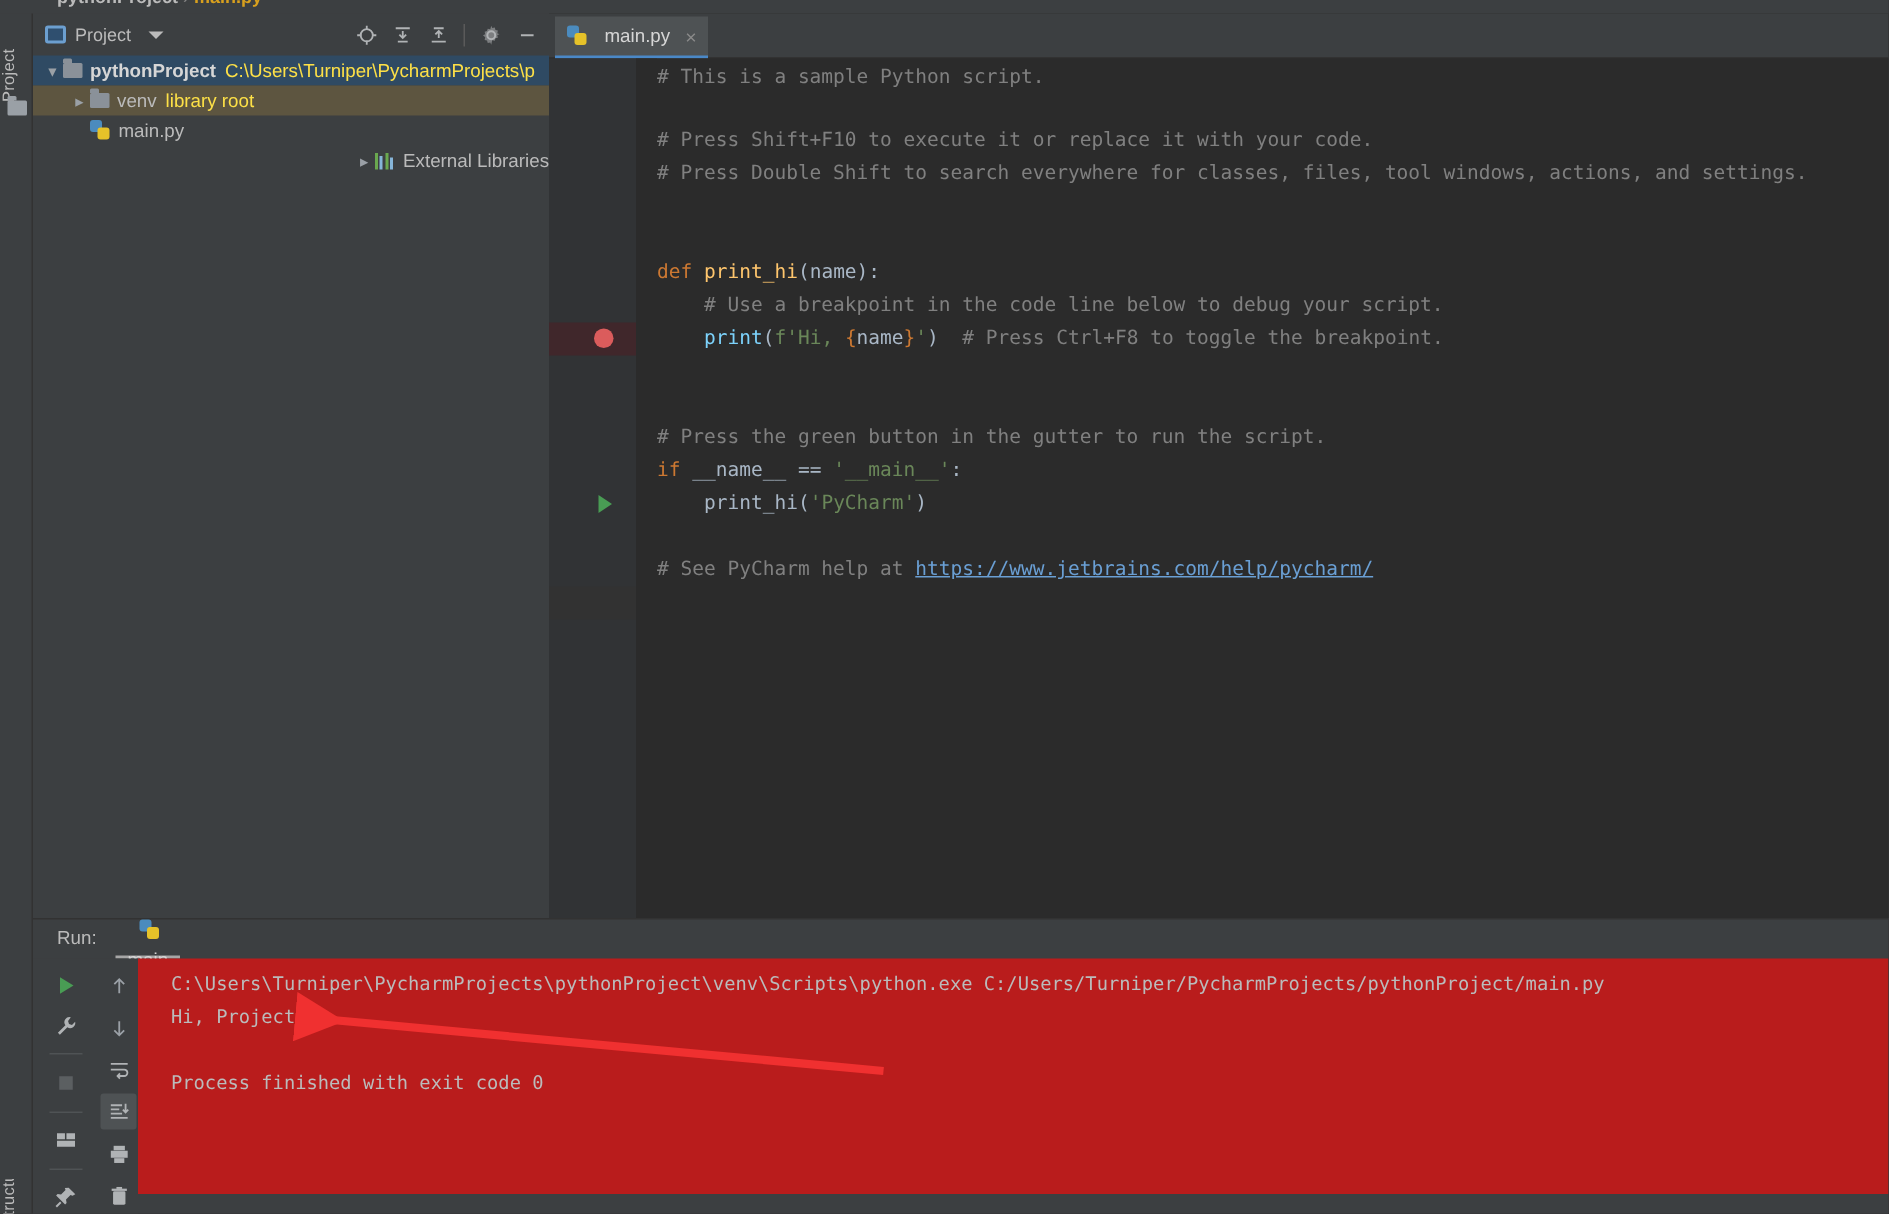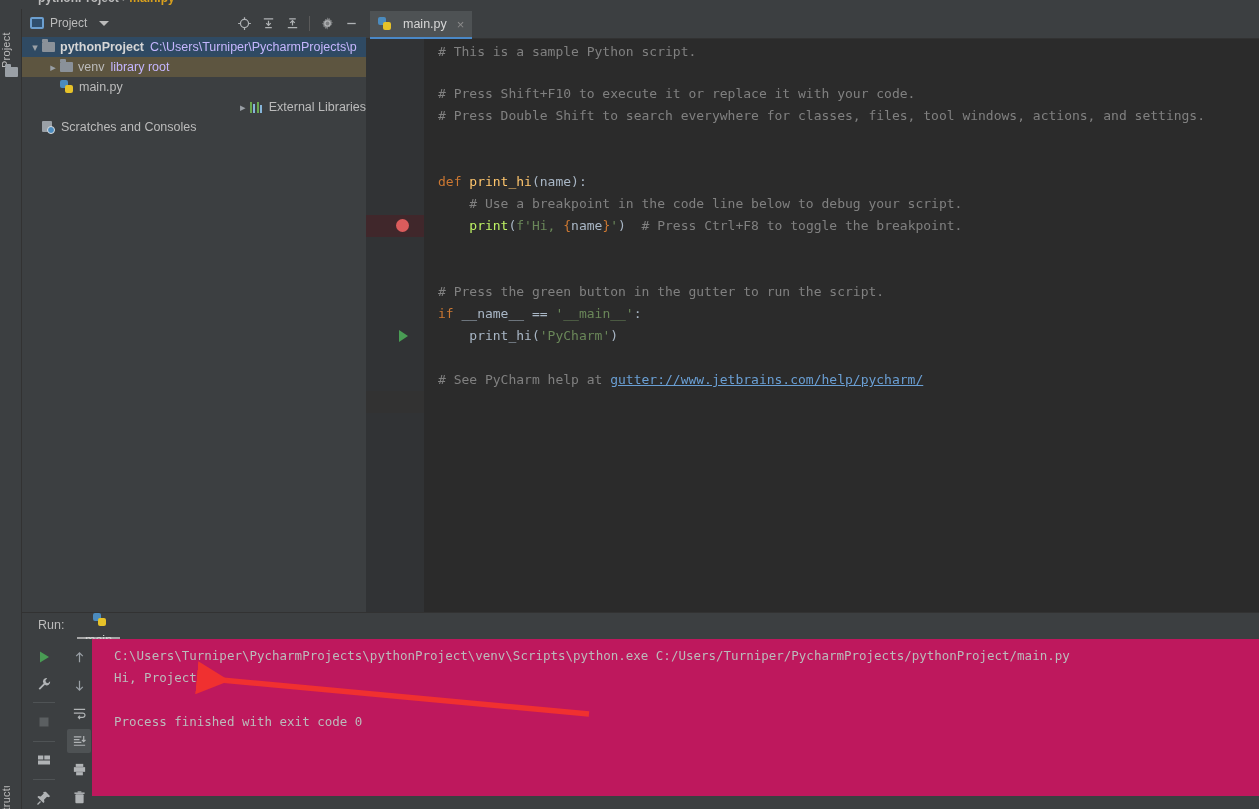--- a/index.html
+++ b/index.html
@@ -106,21 +106,21 @@
     align-items: flex-end;
   }
   .lib-ico i { display: block; width: 2px; height: 11px; background: #6aa84f; }
   .lib-ico i:nth-child(2) { background: #86b5d9; height: 9px; }
   .lib-ico i:nth-child(3) { background: #6aa84f; height: 11px; }
   .lib-ico i:nth-child(4) { background: #86b5d9; height: 8px; }
   .scratch-ico { position: relative; width: 14px; height: 13px; margin-right: 5px; flex: none; }
   .scratch-ico .pg { position: absolute; left: 0; top: 0; width: 10px; height: 11px; background: #9aa0a6; border-radius: 1px; }
   .scratch-ico .clk { position: absolute; left: 5px; top: 5px; width: 8px; height: 8px; border-radius: 50%; background: #4b8bbe; border: 1px solid #dddddd; }
   .t-bold { font-weight: bold; color: #d6d6d6; }
-  .t-dim { color: #c4b5fd; margin-left: 6px; font-weight: normal; }
+  .t-dim { color: #fde047; margin-left: 6px; font-weight: normal; }
 
   .proj-hscroll {
     position: absolute; left: 24px; top: 604px; width: 276px; height: 7px;
     background: #5e6264; border-radius: 3px;
   }
   .proj-hscroll-track {
     position: absolute; left: 22px; top: 603px; width: 344px; height: 9px;
     background: #3c3f41;
   }
 
@@ -226,21 +226,21 @@
     padding-top: 6px; gap: 4px;
   }
   .rt-btn {
     width: 24px; height: 24px; display: flex; align-items: center; justify-content: center;
     border-radius: 2px;
   }
   .rt-btn.active { background: #4e5254; }
   .rt-sep { width: 22px; height: 1px; background: #4f5355; margin: 3px 0; }
   .console {
     position: absolute; left: 70px; top: 26px; right: 0; height: 157px;
-    background: #be185d; overflow: hidden;
+    background: #b91c1c; overflow: hidden;
   }
   .con-line {
     position: absolute; left: 22px;
     font-family: "DejaVu Sans Mono", monospace; font-size: 12.5px;
     color: #bbbbbb; white-space: pre; line-height: 21px;
   }
 
   
   .anno { position: absolute; left: 0; top: 0; width: 1259px; height: 809px; pointer-events: none; }
 </style>
@@ -332,27 +332,20 @@
         <span class="arrow arrow-closed"></span>
         <span class="lib-ico">
             <i></i>
             <i></i>
             <i></i>
             <i></i>
           </span>
         <span>External Libraries</span>
       </div>
 
-      <div class="tree-row" style="padding-left:20px;">
-        <span class="scratch-ico">
-          <span class="pg"></span>
-            <span class="clk"></span>
-        </span>
-        <span>Scratches and Consoles</span>
-      </div>
     </div>
 
     <div class="proj-hscroll-track"></div>
     <div class="proj-hscroll"></div>
   </div>
 
   <div class="editor-area">
     <div class="tabbar">
       <div class="tab">
         <span class="py-ico">
@@ -400,28 +393,28 @@
 
       <div class="code-body">
         <div class="cl" style="top:2px;"><span class="cmt"># This is a sample Python script.</span></div>
         <div class="cl" style="top:22px;"><span></span></div>
         <div class="cl" style="top:44px;"><span class="cmt"># Press Shift+F10 to execute it or replace it with your code.</span></div>
         <div class="cl" style="top:66px;"><span class="cmt"># Press Double Shift to search everywhere for classes, files, tool windows, actions, and settings.</span></div>
         <div class="cl" style="top:88px;"><span></span></div>
         <div class="cl" style="top:110px;"><span></span></div>
         <div class="cl" style="top:132px;"><span class="kw">def</span> <span class="fn">print_hi</span>(<span class="ident">name</span>):</div>
         <div class="cl" style="top:154px;"><span class="cmt">    # Use a breakpoint in the code line below to debug your script.</span></div>
-        <div class="cl" style="top:176px;">    <span class="fn" style="color:#bef264">print</span>(<span class="str">f'Hi, </span><span class="fstr-brace">{</span><span class="fstr-name">name</span><span class="fstr-brace">}</span><span class="str">'</span>)  <span class="cmt"># Press Ctrl+F8 to toggle the breakpoint.</span></div>
+        <div class="cl" style="top:176px;">    <span class="fn" style="color:#7dd3fc">print</span>(<span class="str">f'Hi, </span><span class="fstr-brace">{</span><span class="fstr-name">name</span><span class="fstr-brace">}</span><span class="str">'</span>)  <span class="cmt"># Press Ctrl+F8 to toggle the breakpoint.</span></div>
         <div class="cl" style="top:198px;"><span></span></div>
         <div class="cl" style="top:220px;"><span></span></div>
         <div class="cl" style="top:242px;"><span class="cmt"># Press the green button in the gutter to run the script.</span></div>
         <div class="cl" style="top:264px;"><span class="kw">if</span> <span class="ident">__name__</span> == <span class="str">'__main__'</span>:</div>
         <div class="cl" style="top:286px;">    <span class="ident">print_hi</span>(<span class="str">'PyCharm'</span>)</div>
         <div class="cl" style="top:308px;"><span></span></div>
-        <div class="cl" style="top:330px;"><span class="cmt"># See PyCharm help at </span><span class="link">gutter://www.jetbrains.com/help/pycharm/</span></div>
+        <div class="cl" style="top:330px;"><span class="cmt"># See PyCharm help at </span><span class="link">https://www.jetbrains.com/help/pycharm/</span></div>
         <div class="cl" style="top:352px;"><span></span></div>
       </div>
     </div>
   </div>
 
   <div class="run-panel">
     <div class="run-head">
       <span class="run-label">Run:</span>
       <div class="run-tab">
         <span class="py-ico">

